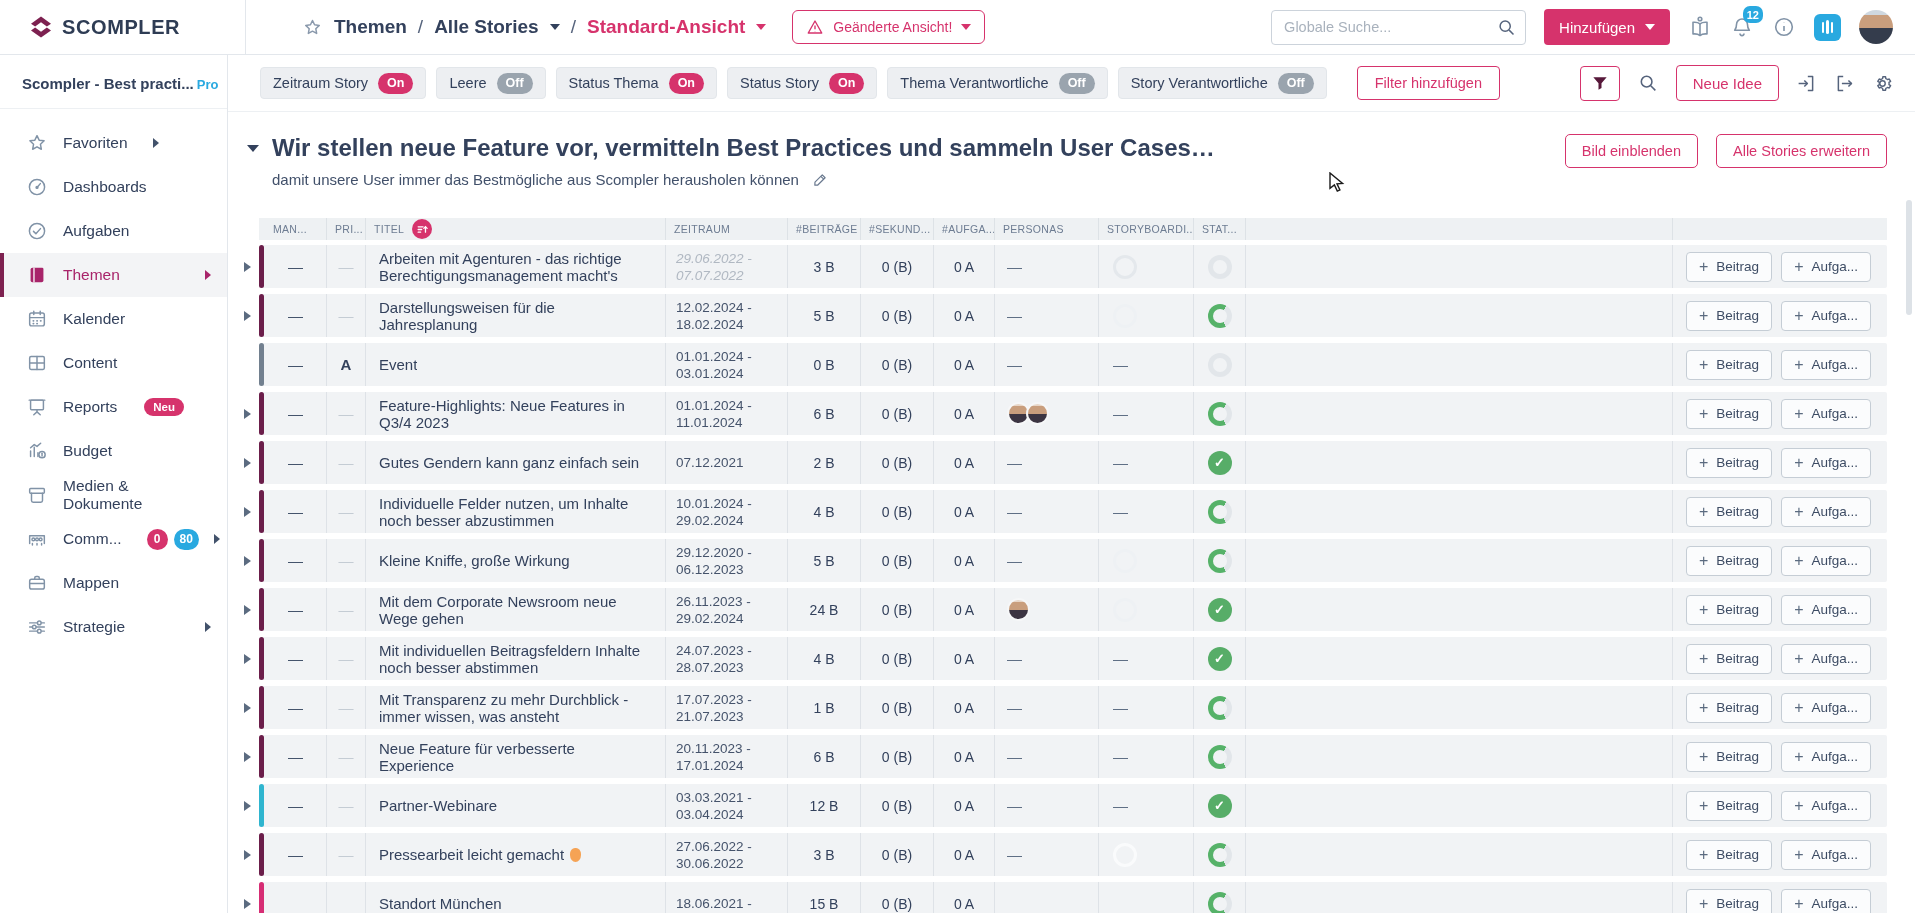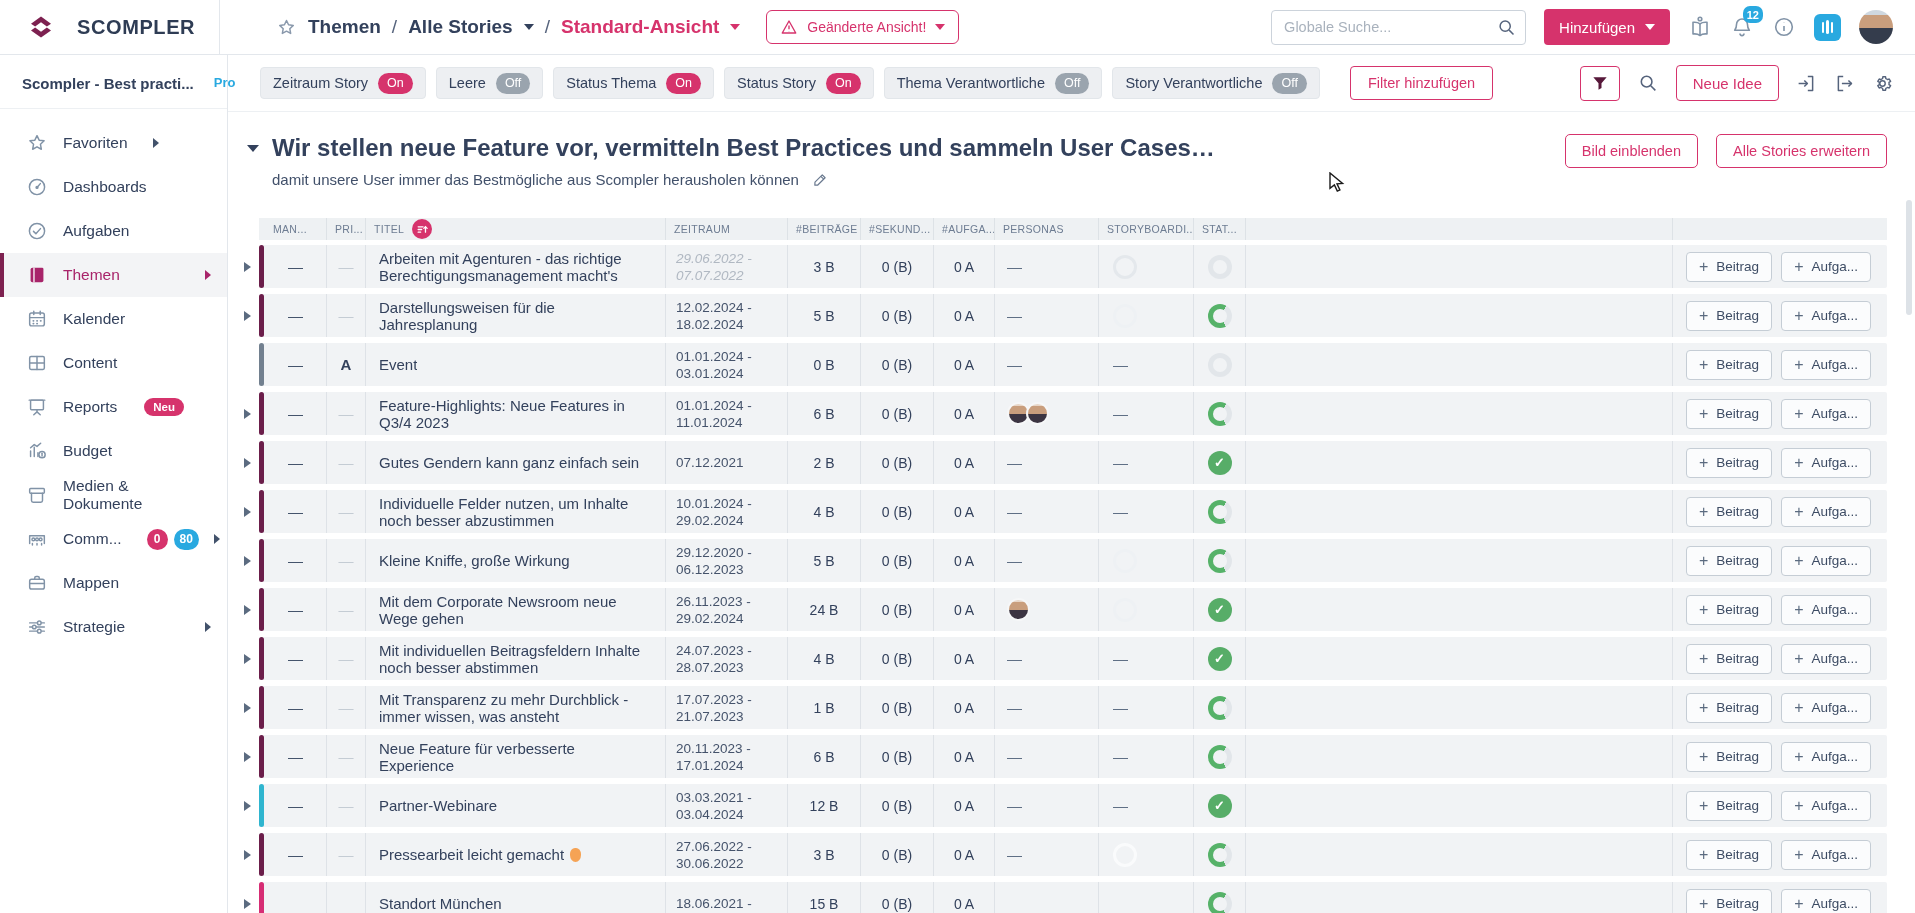--- a/index.html
+++ b/index.html
@@ -4,21 +4,21 @@
 <style>
   * { margin:0; padding:0; box-sizing:border-box; }
   html,body { width:1915px; height:913px; overflow:hidden; background:#fff;
     font-family:"Liberation Sans", sans-serif; color:#33415c; }
   button { font-family:inherit; cursor:pointer; }
   svg { display:block; }
 
   
   .topbar { position:fixed; top:0; left:0; right:0; height:55px; background:#fff;
     border-bottom:1px solid #e3e7ec; display:flex; align-items:center; z-index:20; }
-  .logo { width:220px; height:100%; display:flex; align-items:center; gap:21px;
+  .logo { width:246px; height:100%; display:flex; align-items:center; gap:6px;
     padding-left:26px; border-right:1px solid #e3e7ec; flex:none; }
   .logo-text { font-size:20px; font-weight:700; letter-spacing:.6px; color:#2e3c54; }
   .crumbs { display:flex; align-items:center; gap:11px; padding-left:56px;
     font-size:19px; font-weight:600; color:#33415c; }
   .crumb-star { color:#8a99ac; }
   .crumb-sep { font-weight:400; color:#55637c; }
   .crumb-view { color:#d6336c; }
   .caret { width:0; height:0; border-left:5px solid transparent; border-right:5px solid transparent;
     border-top:6px solid currentColor; display:inline-block; }
   .warnbtn { margin-left:26px; display:flex; align-items:center; gap:9px;
@@ -39,21 +39,21 @@
   .intercom { width:27px; height:27px; border-radius:6px; background:#29a9e0;
     display:flex; align-items:center; justify-content:center; gap:2px; border:none; }
   .intercom i { width:2.5px; height:11px; background:#fff; border-radius:2px; display:block; }
   .intercom i:nth-child(2){ height:14px; }
   .avatar { width:34px; height:34px; border-radius:50%; border:none;
     background:linear-gradient(180deg,#cfd8e0 0 14%,#c99e7d 14% 54%,#343c4c 54%); }
 
   
   .sidebar { position:fixed; top:55px; left:0; bottom:0; width:228px; background:#fff;
     border-right:1px solid #e3e7ec; display:flex; flex-direction:column; z-index:10; }
-  .ws { padding:20px 18px 16px 22px; display:flex; align-items:flex-start; gap:20px;
+  .ws { padding:20px 18px 16px 22px; display:flex; align-items:flex-end; gap:3px;
     border-bottom:1px solid #edf0f3; }
   .ws-name { font-size:15px; font-weight:700; white-space:nowrap; }
   .ws-pro { font-size:13px; font-weight:700; color:#29a9e0; }
   .nav { flex:1; padding-top:12px; }
   .sitem { position:relative; height:44px; display:flex; align-items:center; gap:15px;
     padding:0 16px 0 26px; font-size:15.5px; color:#33415c; cursor:pointer; }
   .s-ic { width:22px; height:22px; color:#8193a7; flex:none; }
   .sitem.active { background:#f3f4f6; color:#a8246a; }
   .sitem.active .s-ic { color:#a8246a; }
   .sitem.active::before { content:''; position:absolute; left:0; top:0; bottom:0; width:4px; background:#7d2150; }
@@ -71,21 +71,21 @@
   .collapse { border-top:1px solid #e7eaee; height:56px; display:flex; align-items:center;
     gap:14px; padding-left:24px; font-size:15px; color:#33415c; cursor:pointer; }
   .collapse .s-ic { color:#7f8fa4; }
 
   
   .main { position:absolute; left:228px; top:55px; right:0; bottom:0; background:#fff; }
   .filterbar { height:57px; display:flex; align-items:center; gap:10px;
     padding:0 22px 0 32px; border-bottom:1px solid #edf0f3; }
   .chip { background:#edeff2; border:1px solid #e2e6ea; border-radius:4px; height:32px;
     display:flex; align-items:center; gap:10px; padding:0 12px; font-size:14.5px; color:#33415c; cursor:pointer; }
-  .pill { height:21px; border-radius:11px; padding:0 9px; font-size:12.5px; font-weight:400;
+  .pill { height:21px; border-radius:11px; padding:0 9px; font-size:12.5px; font-weight:700;
     color:#fff; display:flex; align-items:center; }
   .pill.on { background:#d6336c; } .pill.off { background:#9aa4ae; }
   .addfilter { border:1px solid #d6336c; color:#d6336c; background:#fff; border-radius:4px;
     height:34px; padding:0 17px; font-size:14.5px; margin-left:20px; }
   .fb-right { margin-left:auto; display:flex; align-items:center; gap:17px; }
   .funnelbtn { width:40px; height:35px; border:1px solid #d6336c; border-radius:4px;
     background:#fff; display:flex; align-items:center; justify-content:center; color:#57183a; }
   .fbicon { background:none; border:none; color:#55637c; padding:0; }
   .newidea { border:1px solid #d6336c; color:#d6336c; background:#fff; height:36px;
     padding:0 16px; border-radius:4px; font-size:15px; }

